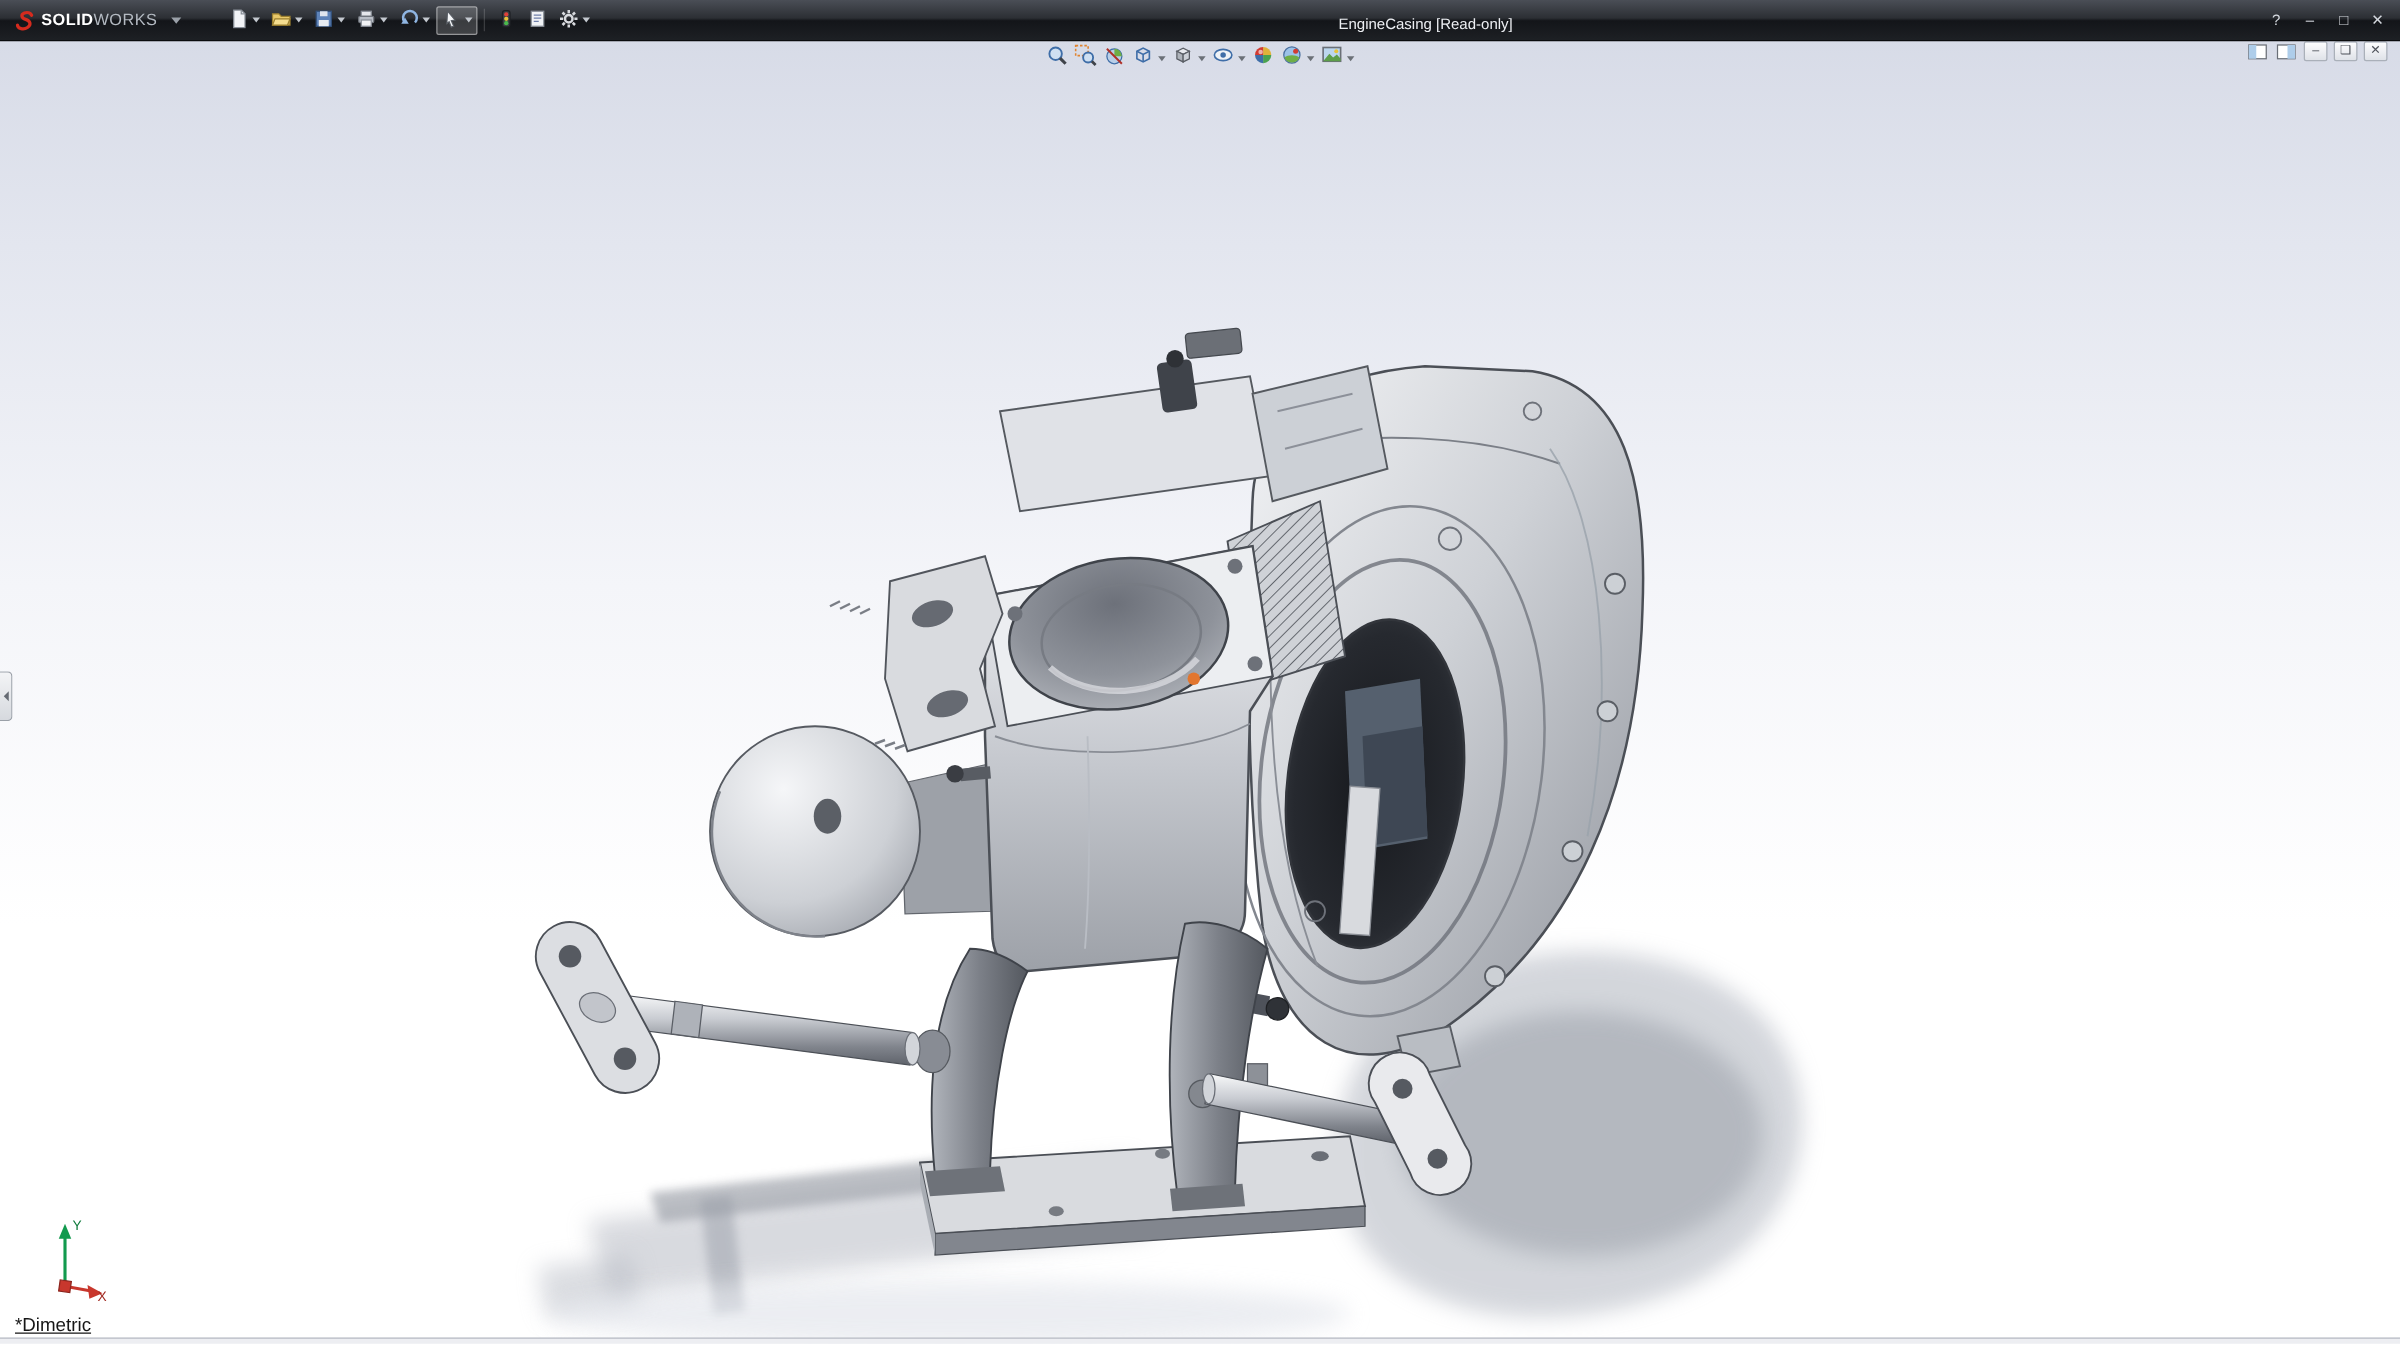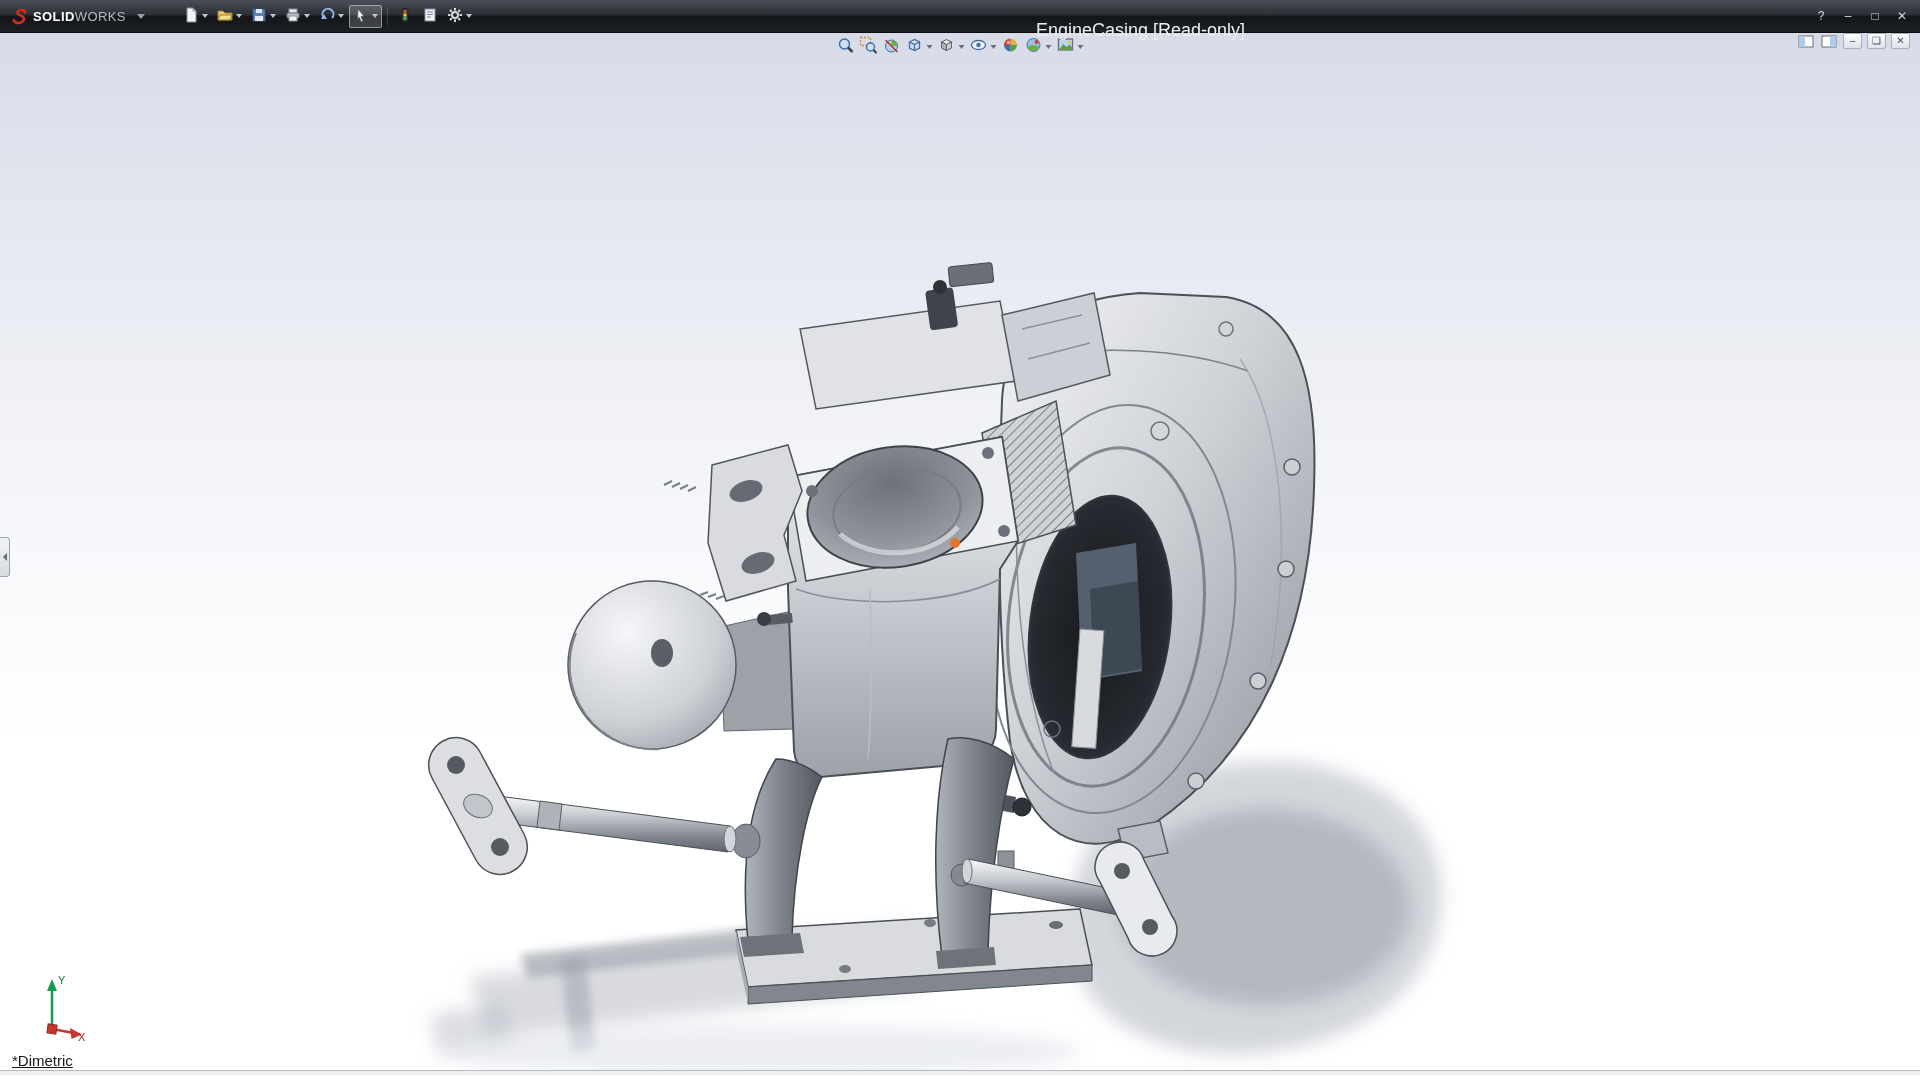--- a/index.html
+++ b/index.html
@@ -16,22 +16,22 @@
   .brand-light{color:#b4bac2;font-size:13px;letter-spacing:.4px;}
   .app-menu-dd{width:0;height:0;border-left:4px solid transparent;border-right:4px solid transparent;
     border-top:5px solid #9aa0a8;margin-left:6px;}
   .tb-tools{display:flex;align-items:center;gap:1px;margin-left:34px;}
   .tb-btn{display:flex;align-items:center;height:23px;padding:2px 3px;border:1px solid transparent;
     border-radius:2px;background:transparent;cursor:default;}
   .tb-btn.active{background:rgba(255,255,255,.17);border-color:rgba(255,255,255,.45);}
   .dd{width:0;height:0;border-left:3px solid transparent;border-right:3px solid transparent;
     border-top:4px solid #c3c8cf;margin-left:3px;}
   .tb-sep{width:1px;height:18px;background:rgba(255,255,255,.16);margin:0 4px;}
-  .tb-title{position:absolute;left:59.4%;transform:translateX(-50%);top:16px;height:29px;
-    display:flex;align-items:center;color:#eceef2;font-size:18px;white-space:nowrap;}
+  .tb-title{position:absolute;left:59.4%;transform:translateX(-50%);top:4px;height:29px;
+    display:flex;align-items:center;color:#eceef2;font-size:12px;white-space:nowrap;}
   .win-controls{margin-left:auto;display:flex;align-items:center;gap:3px;}
   .win-btn{min-width:24px;height:18px;display:flex;align-items:center;justify-content:center;
     color:#d4d8de;font-size:12px;line-height:1;}
 
   
   .viewport{position:absolute;top:29px;left:0;width:1920px;height:1046px;
     background:linear-gradient(180deg,#d7dbe7 0%,#e3e6ef 16%,#f4f5f9 42%,#ffffff 68%,#ffffff 100%);}
   .model-svg{position:absolute;left:0;top:0;width:1920px;height:1046px;}
 
   

